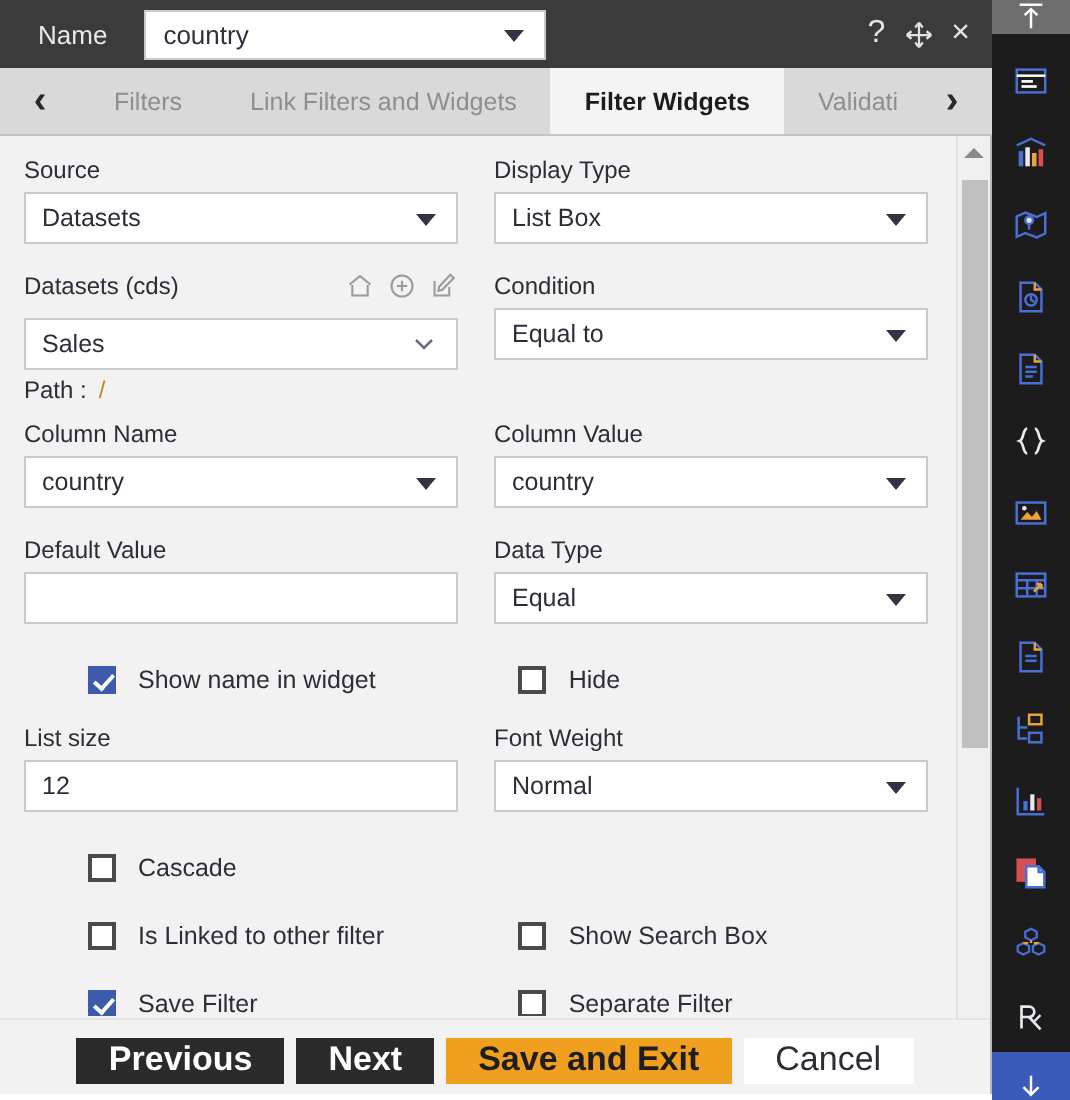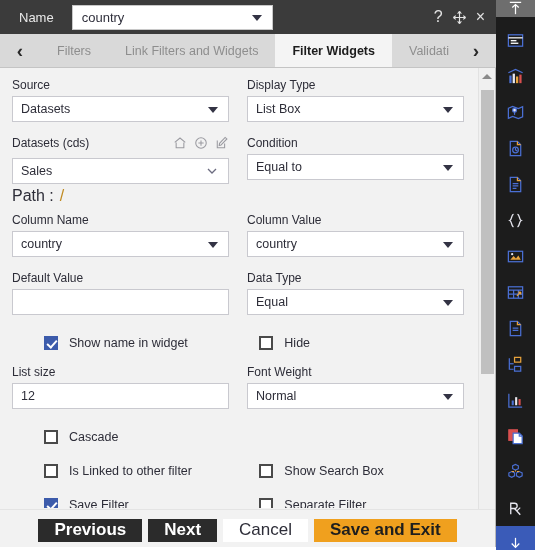--- a/index.html
+++ b/index.html
@@ -175,21 +175,21 @@
     border: 1px solid #c9c9cf;
     display: flex; align-items: center;
     position: relative;
     font-size: 12.5px;
     color: #2d2d38;
     padding-left: 8px;
   }
   .input.plain { color: #2d2d38; }
   .spacer { height: 14px; }
   .path {
-    font-size: 16px;
+    font-size: 12px;
     color: #2d2d38;
     margin-top: 3px;
   }
   .path .slash { color: #c08a20; padding-left: 6px; }
 
   
   .cbrow {
     display: flex;
     align-items: center;
     height: 24px;
@@ -517,22 +517,22 @@
         </div>
       <div class="vs-thumb"></div>
       <div class="vs-down">
           <span class="dn"></span>
         </div>
     </div>
 
     <div class="btnbar">
       <div class="btn dark">Previous</div>
       <div class="btn dark">Next</div>
+      <div class="btn warn">Save and Exit</div>
       <div class="btn light">Cancel</div>
-      <div class="btn warn">Save and Exit</div>
     </div>
   </div>
 
   <div class="rail">
     <div class="rail-top">
       <svg width="17" height="17" viewBox="0 0 18 18" fill="none" stroke="#ffffff" stroke-width="1.3">
         <path d="M3 2.5 H15"></path>
         <path d="M9 15 V5"></path>
         <path d="M5.6 8 L9 4.8 L12.4 8"></path>
       </svg>

